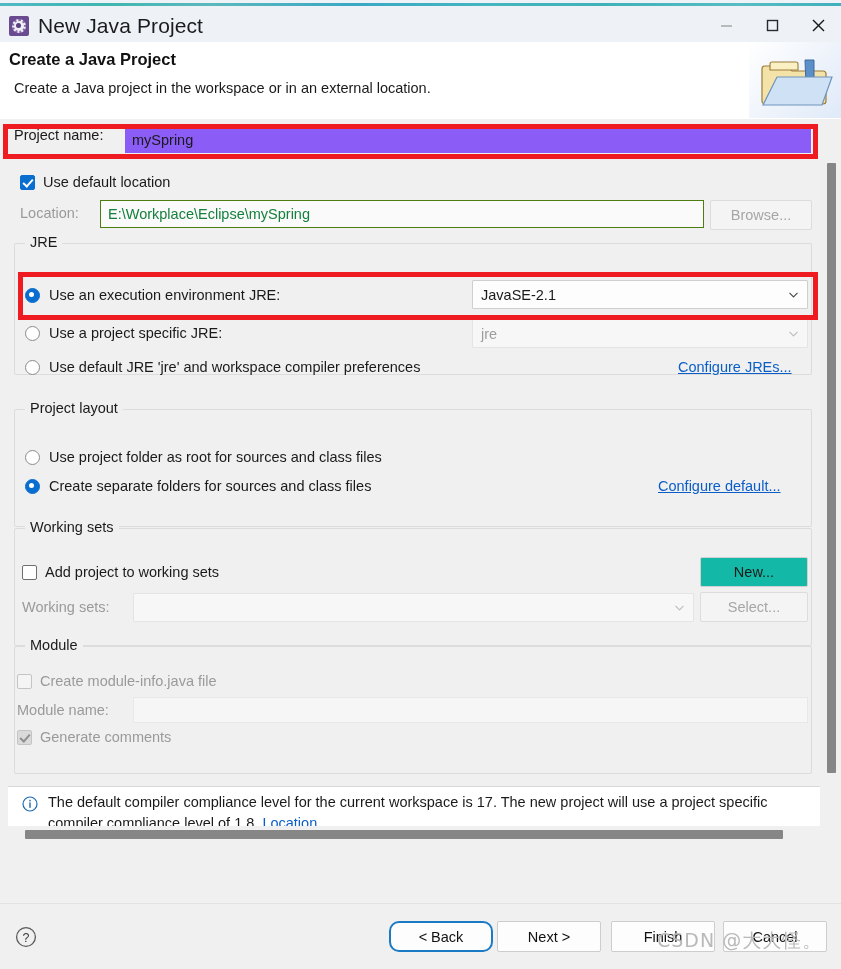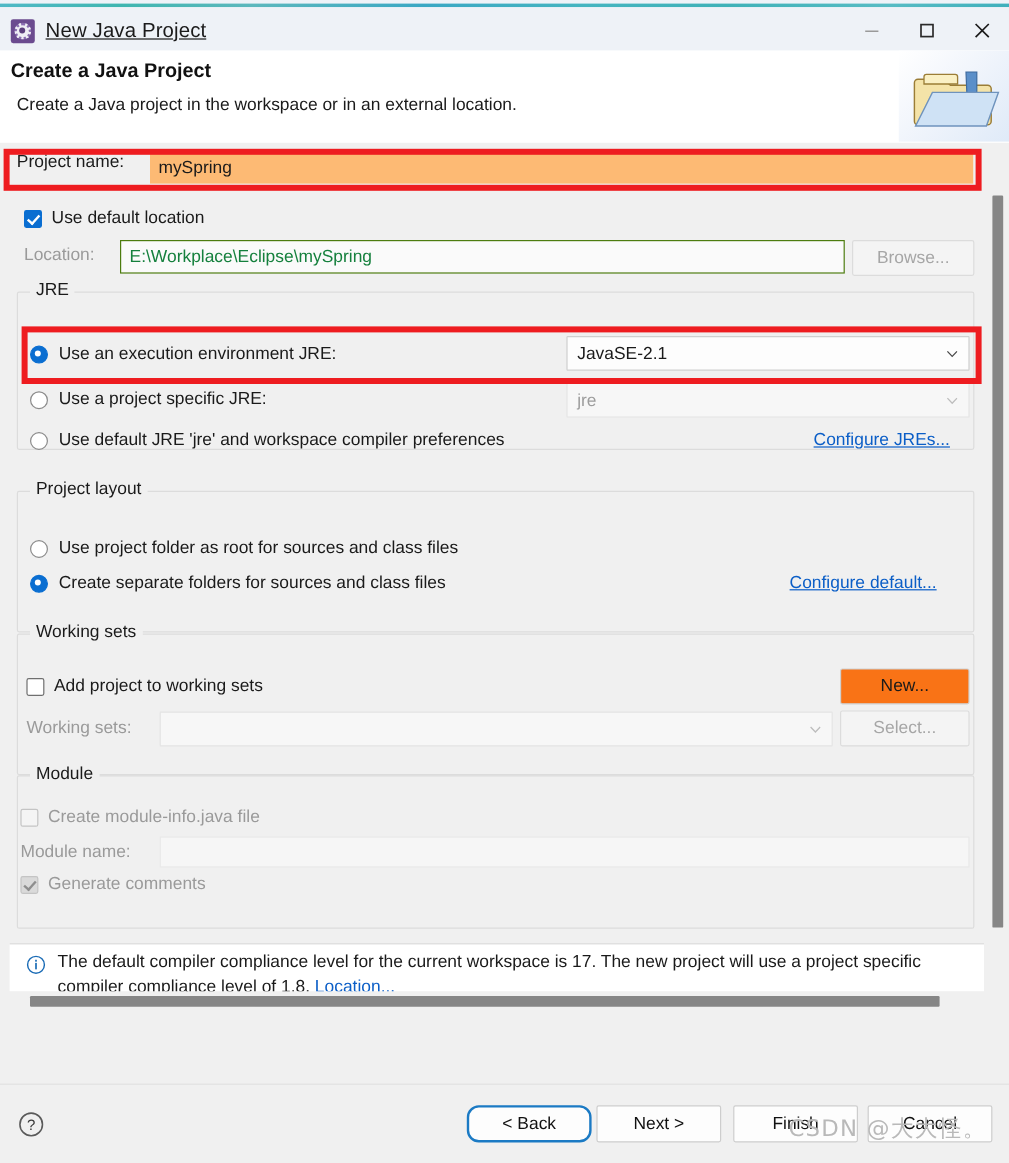--- a/index.html
+++ b/index.html
@@ -47,23 +47,22 @@
     background: #efeef5;
     border: 2.5px dotted #8a6db0;
     position: relative;
   }
   .app-icon .gearring:after {
     content: ""; position: absolute; left: 2.4px; top: 2.4px;
     width: 5px; height: 5px; border-radius: 50%;
     background: #5c3f7d;
   }
   .title-text {
-    margin-left: 9px; font-size: 17px; color: #1b1b1b;
+    margin-left: 9px; font-size: 21px; color: #1b1b1b;
     letter-spacing: .1px;
-    text-decoration: underline;
   }
   .winbtns { position: absolute; right: 0; top: 0; height: 39px; display: flex; }
   .winbtn {
     width: 46px; height: 39px;
     display: flex; align-items: center; justify-content: center;
     color: #3c3c3c;
   }
   .winbtn svg { display: block; }
 
   
@@ -110,21 +109,21 @@
 
   .textfield {
     background: #ffffff; border: 1px solid #cfcfcf;
     height: 28px; display: flex; align-items: center;
     padding: 0 7px; color: #1a1a1a; font-size: 14.5px;
   }
   .textfield.readonly { background: #fafafa; border: 1px solid #4d7c0f; color: #15803d; }
   .textfield.blank { background: #f6f6f6; border: 1px solid #e8e8e8; }
 
   .btn {
-    height: 30px; background: #f97316; border: 1px solid #d0d0d0;
+    height: 30px; background: #14b8a6; border: 1px solid #d0d0d0;
     display: flex; align-items: center; justify-content: center;
     font-size: 14.5px; color: #1a1a1a; border-radius: 2px;
   }
   .btn.dis { color: #a6a6a6; background: #f4f4f4; border-color: #dcdcdc; }
 
   .combo {
     background: #fdfdfd; border: 1px solid #cfcfcf; height: 29px;
     display: flex; align-items: center; padding: 0 8px;
     font-size: 14.5px; color: #1a1a1a; position: relative; border-radius: 1px;
   }
@@ -273,21 +272,21 @@
         </svg>
       </div>
     </div>
   </div>
 
   <div class="pane">
 
     <div class="row" style="left:14px; top:8px;">
       <span class="lbl">Project name:</span>
     </div>
-    <div class="textfield" style="position:absolute; left:125px; top:7px; width:686px; height:27px; border:none; background:#fdba74;">mySpring</div>
+    <div class="textfield" style="position:absolute; left:125px; top:7px; width:686px; height:27px; border:none; background:#8b5cf6;">mySpring</div>
     <div style="position:absolute; left:8px; top:5px; width:804px; height:31px; background:#fff; z-index:-1;"></div>
 
     <div class="row" style="left:20px; top:55px; gap:8px;">
       <span class="cb on"></span>
       <span class="lbl">Use default location</span>
     </div>
 
     <div class="row" style="left:20px; top:86px;">
       <span class="lbl dim">Location:</span>
     </div>

